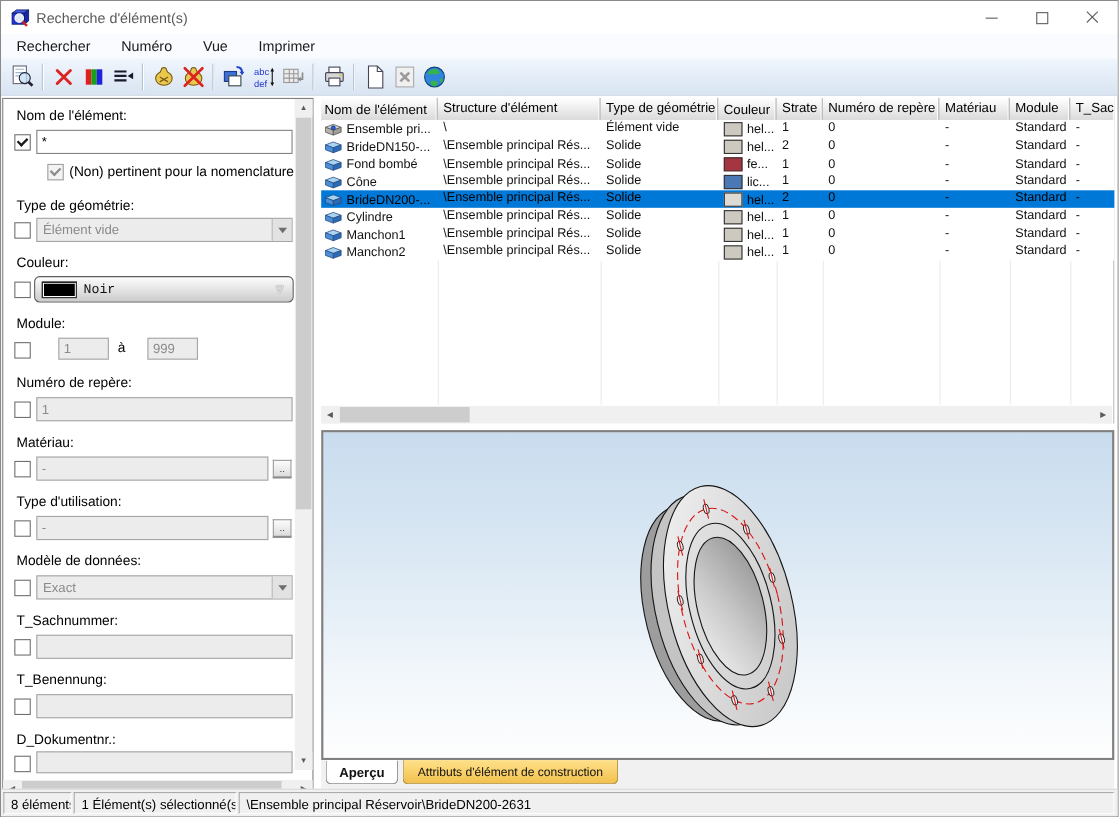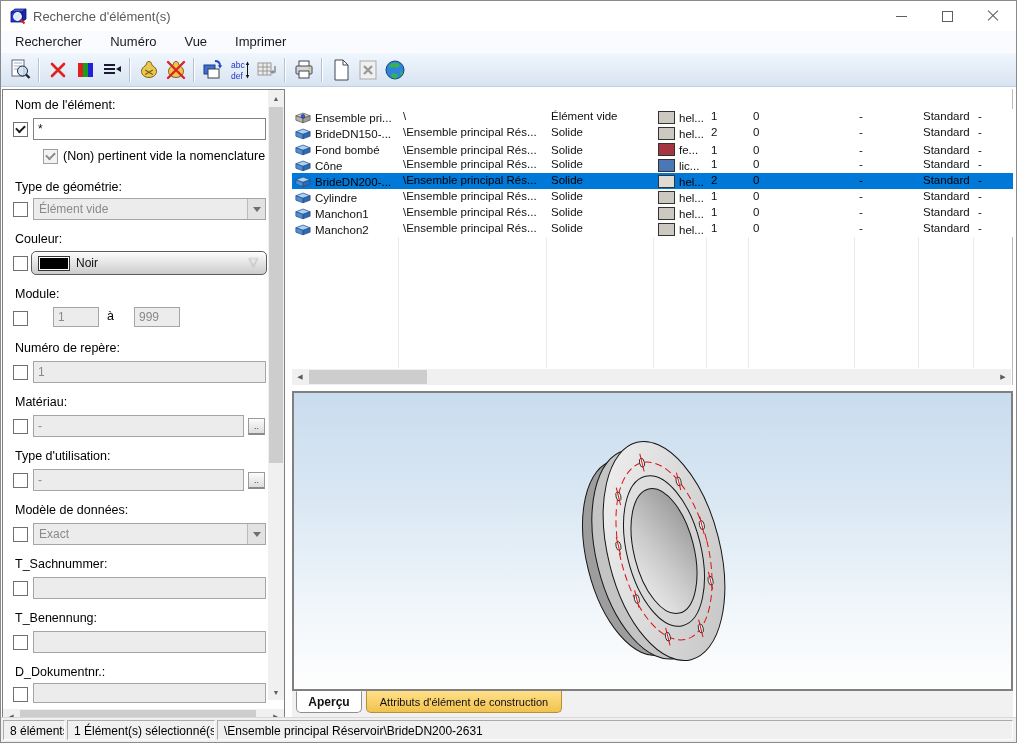--- a/index.html
+++ b/index.html
@@ -28,21 +28,21 @@
   .cb{position:absolute;width:13px;height:13px;border:1px solid #707070;background:#fff;box-sizing:content-box;}
   .cb.checked::after{content:"";position:absolute;left:2px;top:2px;width:7px;height:4px;border-left:2px solid #1a1a1a;border-bottom:2px solid #1a1a1a;transform:rotate(-45deg);}
   .cb.dis{border-color:#9f9f9f;background:#f3f3f3;}
   .cb.dis.checked::after{border-color:#8b8b8b;}
   .inp{position:absolute;height:22px;border:1px solid #828282;background:#fff;font-family:"Liberation Sans",sans-serif;font-size:12px;padding:0 4px;box-sizing:border-box;color:#111;}
   .inp.dis{background:#ececec;color:#8a8a8a;border-color:#a5a5a5;}
   .combo{position:absolute;height:22px;border:1px solid #a5a5a5;background:#ececec;box-sizing:border-box;color:#8a8a8a;}
   .combo .ctext{position:absolute;left:5px;top:3px;font-size:12px;}
   .combo .carr{position:absolute;right:0;top:0;width:17px;height:100%;background:#e2e2e2;border-left:1px solid #bbb;display:flex;align-items:center;justify-content:center;}
   .arrdn{width:0;height:0;border-left:4px solid transparent;border-right:4px solid transparent;border-top:5px solid #6e6e6e;}
-  .ccombo{position:absolute;height:24px;border:1px solid #5c5c5c;border-radius:5px;background:linear-gradient(#fdfdfd,#cccccc);box-sizing:border-box;}
+  .ccombo{position:absolute;height:24px;border:1px solid #5c5c5c;border-radius:5px;background:linear-gradient(#fdfdfd,#cccccc);box-sizing:border-box;font-family:Liberation Mono, monospace;}
   .ccombo .sw{position:absolute;left:6px;top:4px;width:30px;height:13px;background:#000;border:1px solid #333;box-shadow:inset 0 0 0 1px #fff;}
   .ccombo .ctext{position:absolute;left:44px;top:4px;color:#101010;font-size:12px;}
   .ccombo .tri{position:absolute;right:8px;top:3px;color:#f4f4f4;text-shadow:0 0 1px #444;font-size:12px;}
   .browse{position:absolute;width:17px;height:17px;border:1px solid #9a9a9a;background:linear-gradient(#fcfcfc,#dcdcdc);font-size:9px;color:#333;text-align:center;line-height:15px;box-sizing:border-box;border-bottom:2px solid #8a8a8a;}
   
   .sb{position:absolute;background:#f0f0f0;}
   .sb .thumb{position:absolute;background:#cdcdcd;}
   .sbarr{position:absolute;color:#5a5a5a;font-size:7px;display:flex;align-items:center;justify-content:center;background:#f0f0f0;}
   
   .tablewrap{position:absolute;left:291px;top:88px;width:721px;height:296px;background:#fff;border-right:1px solid #bdbdbd;box-sizing:border-box;}
@@ -205,21 +205,21 @@
         <path d="M17.5 13 q2 0.5 2.5 2 l-2.2 2.5 q-1.3 -2 -0.3 -4.5 z" fill="#37b24d"></path>
       </svg>
     </div>
   </div>
 
   <div class="filters">
     <div class="flabel" style="top:8px">Nom de l'élément:</div>
     <span class="cb checked" style="left:10px;top:32px"></span>
     <input class="inp" style="left: 30px; top: 28px; width: 233px;" value="*">
     <span class="cb dis checked" style="left:40px;top:59px"></span>
-    <div class="flabel" style="left:60px;top:59px">(Non) pertinent vide la nomenclature</div>
+    <div class="flabel" style="left:60px;top:59px">(Non) pertinent pour la nomenclature</div>
 
     <div class="flabel" style="top:90px">Type de géométrie:</div>
     <span class="cb" style="left:10px;top:112px"></span>
     <div class="combo" style="left:30px;top:108px;width:233px">
       <span class="ctext">Élément vide</span>
       <span class="carr">
           <span class="arrdn"></span>
         </span>
     </div>
 
@@ -279,20 +279,31 @@
     </div>
 
     <div class="sb" style="left:0;bottom:0;width:281px;height:16px">
       <div class="sbarr" style="left:0;top:0;width:16px;height:16px">◀</div>
       <div class="thumb" style="left:17px;top:1px;width:236px;height:14px"></div>
       <div class="sbarr" style="right:0;top:0;width:16px;height:16px">▶</div>
     </div>
   </div>
 
   <div class="tablewrap">
+    <div class="thead">
+      <div class="th c0">Nom de l'élément</div>
+      <div class="th c1">Structure d'élément</div>
+      <div class="th c2">Type de géométrie</div>
+      <div class="th c3">Couleur</div>
+      <div class="th c4">Strate</div>
+      <div class="th c5">Numéro de repère</div>
+      <div class="th c6">Matériau</div>
+      <div class="th c7">Module</div>
+      <div class="th c8" style="border-right:none">T_Sac</div>
+    </div>
 
     <div id="rows">
         <div class="trow" style="top: 20px; width: 721px;">
           <div class="c c0">
             <svg width="16" height="13" viewBox="0 0 18 14">
               <polygon points="1,5 9,2 17,5 9,8" fill="#d8d4cc" stroke="#555" stroke-width="0.8"></polygon>
               <polygon points="1,5 9,8 9,13 1,10" fill="#b8b4ac" stroke="#555" stroke-width="0.8"></polygon>
               <polygon points="17,5 9,8 9,13 17,10" fill="#a29e96" stroke="#555" stroke-width="0.8"></polygon>
               <circle cx="9" cy="5.6" r="2.1" fill="#2b5fd9" stroke="#123a8a" stroke-width="0.8"></circle>
             </svg>

